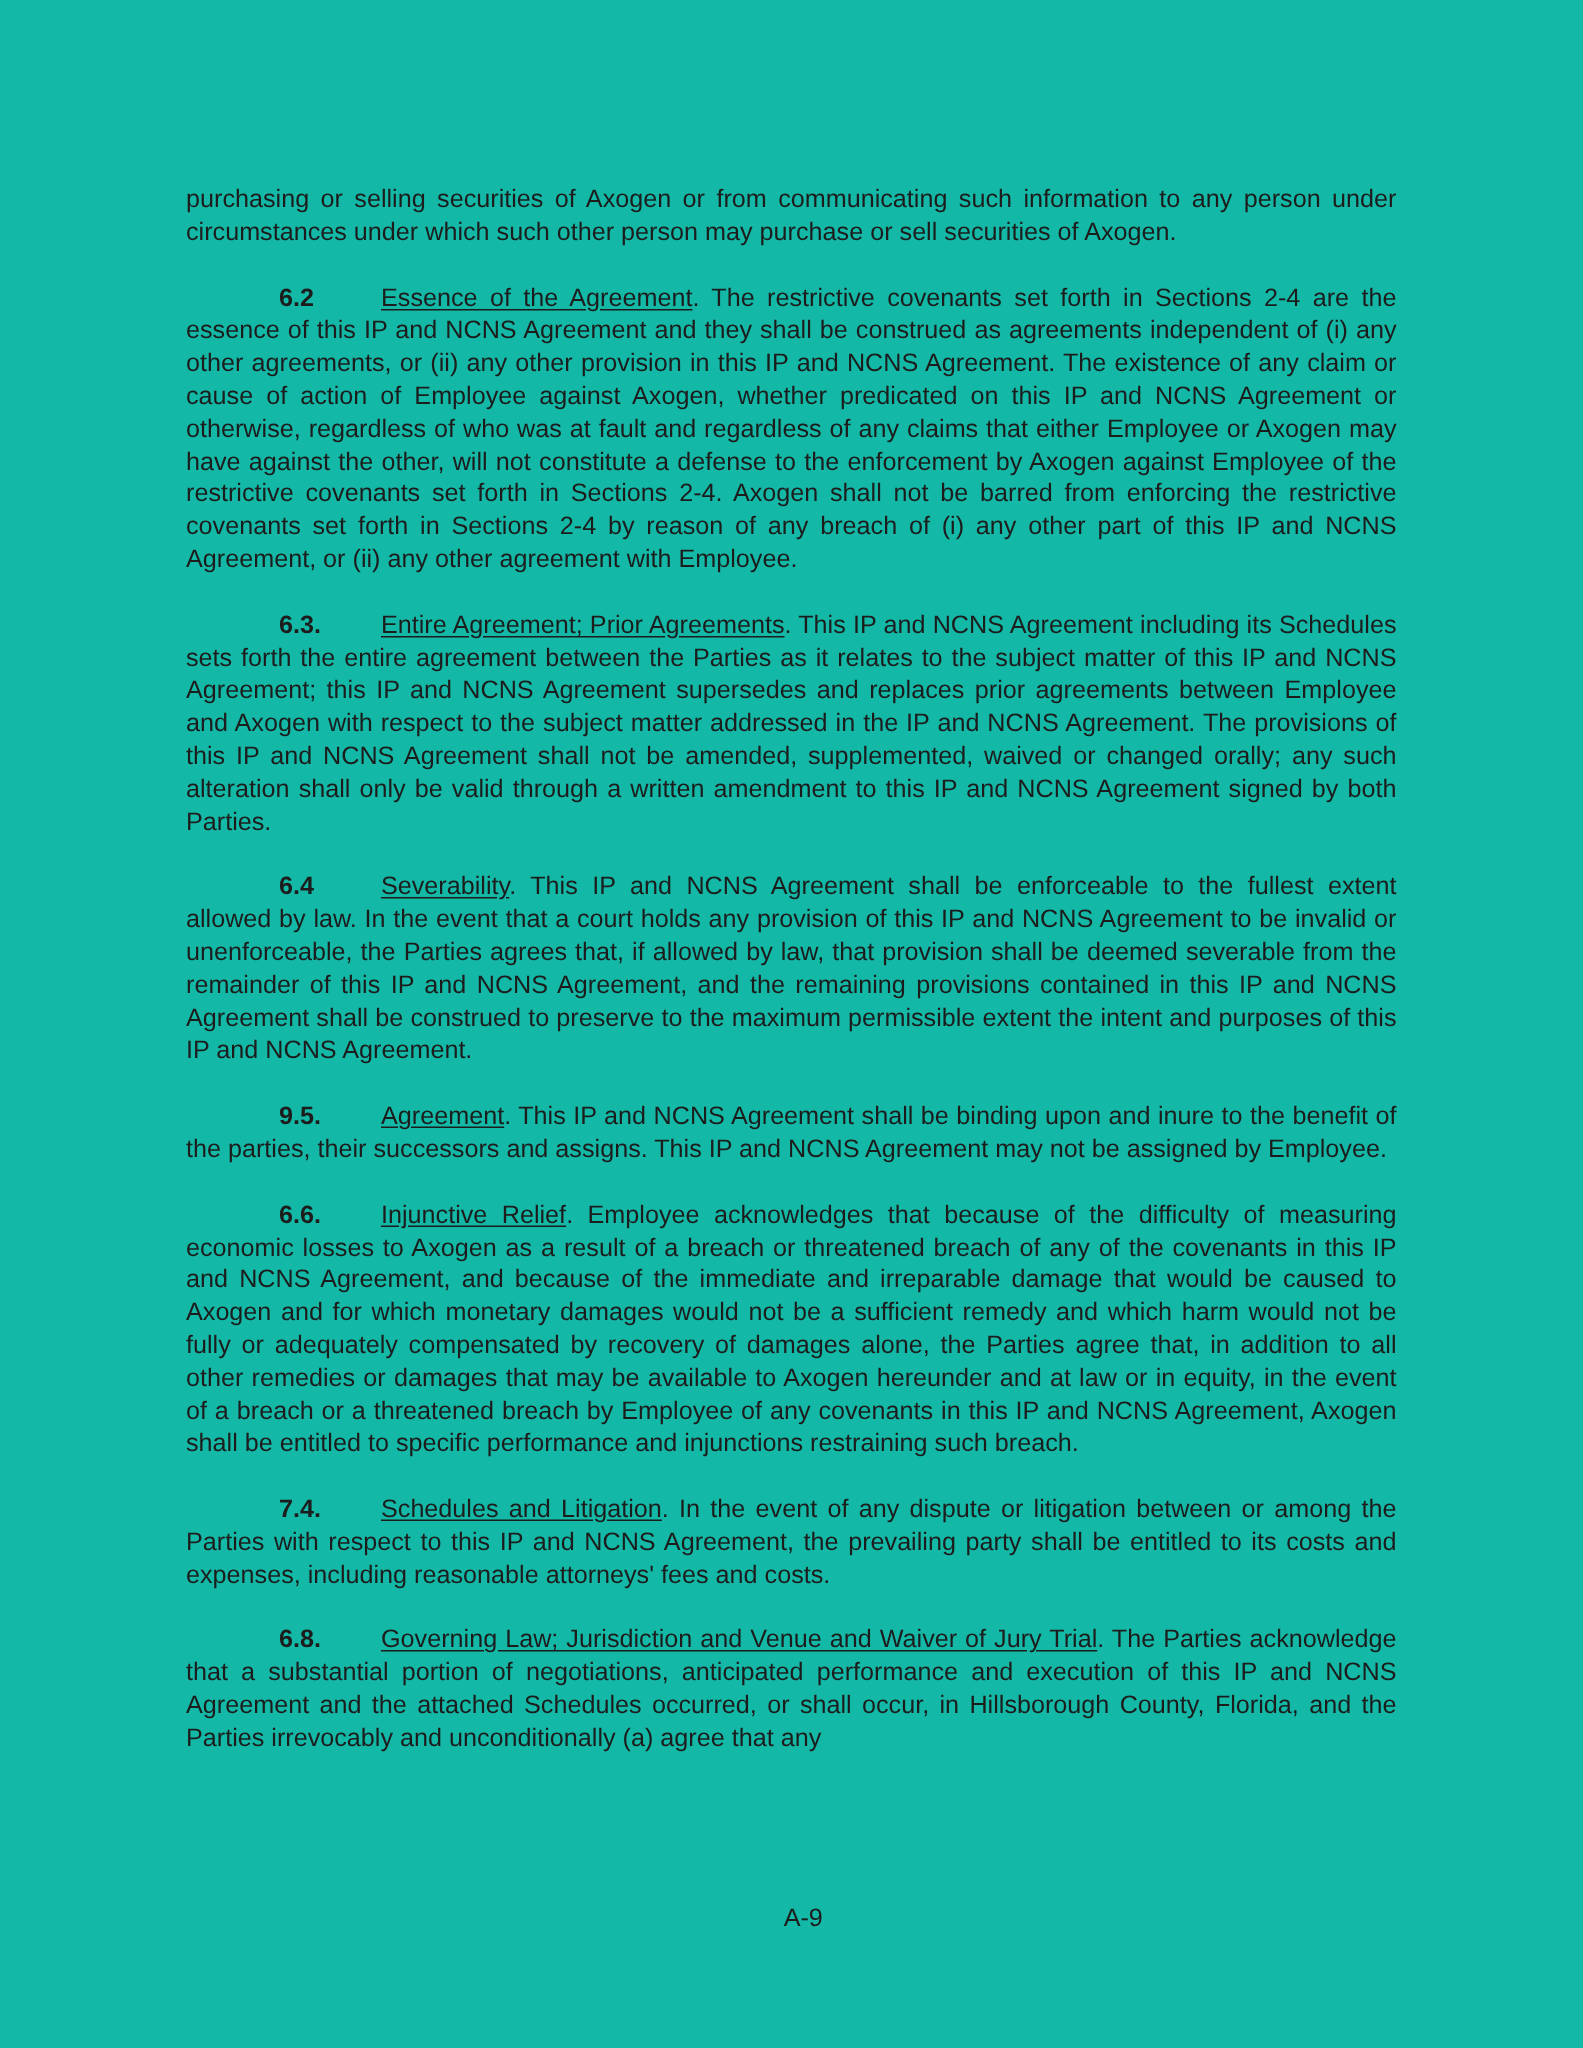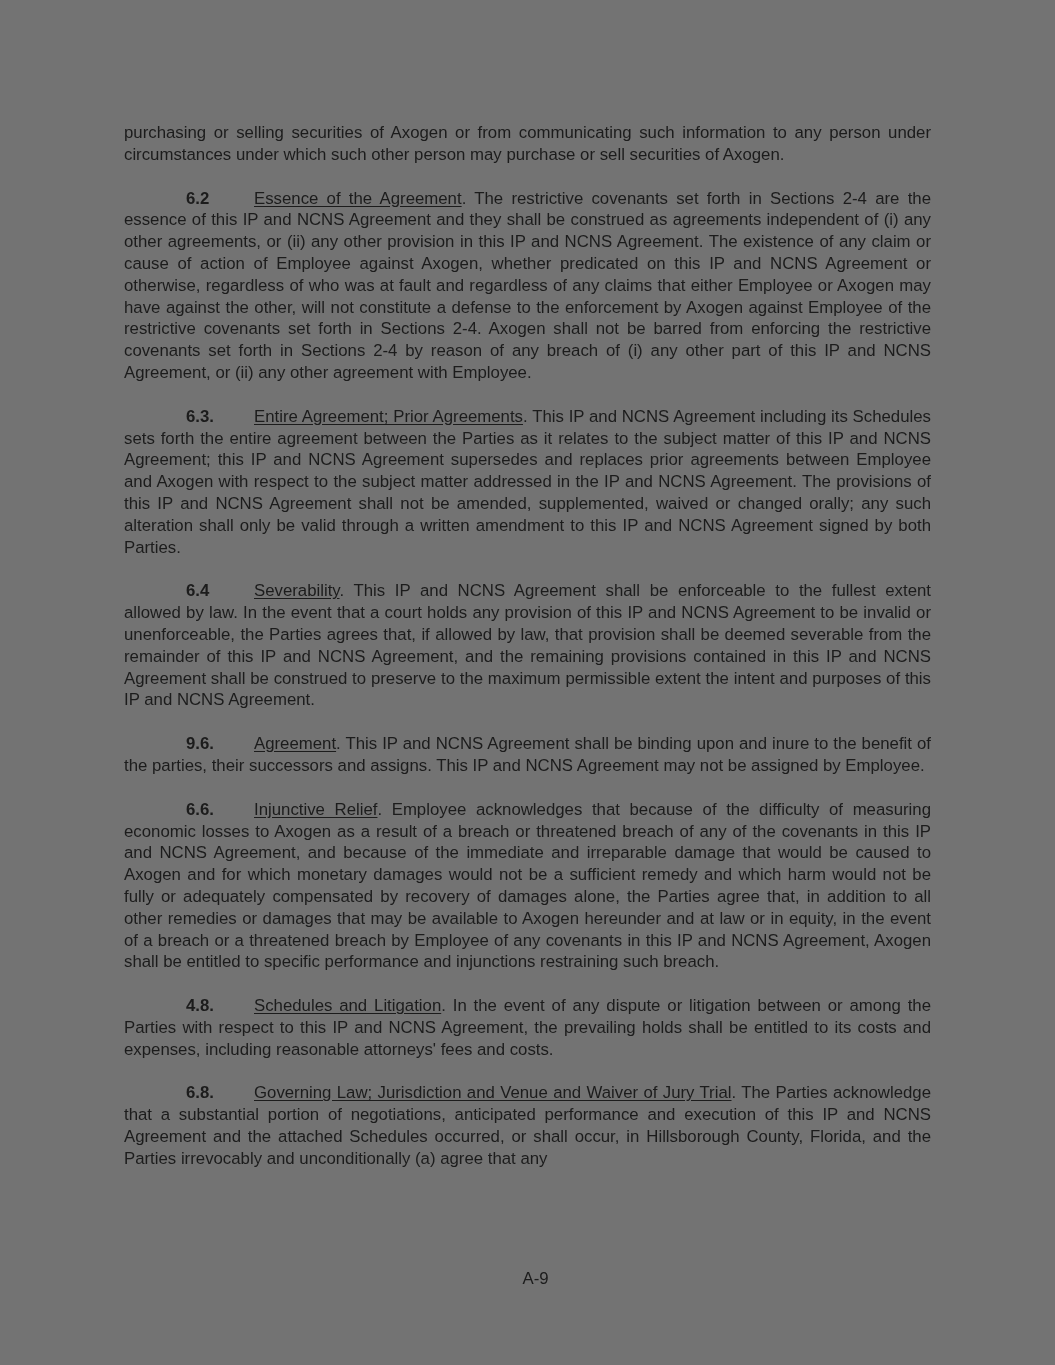--- a/index.html
+++ b/index.html
@@ -5,21 +5,21 @@
   html, body {
     margin: 0;
     padding: 0;
     background: #ffffff;
   }
   .page {
     position: relative;
     width: 1055px;
     height: 1365px;
     box-sizing: border-box;
-    background: #737373;
+    background: #14b8a6;
     overflow: hidden;
     padding: 122px 124px 0 124px;
     font-family: "Liberation Sans", sans-serif;
     font-size: 16.8px;
     line-height: 21.8px;
     color: #1c1c1c;
   }
   .para {
     margin: 0 0 22px 0;
     text-align: justify;
@@ -55,23 +55,23 @@
 <main class="page">
 
   <p class="para">purchasing or selling securities of Axogen or from communicating such information to any person under circumstances under which such other person may purchase or sell securities of Axogen.</p>
 
   <p class="para section"><span class="secnum">6.2</span><span class="heading">Essence of the Agreement</span><span>.  The restrictive covenants set forth in Sections 2-4 are the essence of this IP and NCNS Agreement and they shall be construed as agreements independent of (i) any other agreements, or (ii) any other provision in this IP and NCNS Agreement.  The existence of any claim or cause of action of Employee against Axogen, whether predicated on this IP and NCNS Agreement or otherwise, regardless of who was at fault and regardless of any claims that either Employee or Axogen may have against the other, will not constitute a defense to the enforcement by Axogen against Employee of the restrictive covenants set forth in Sections 2-4.  Axogen shall not be barred from enforcing the restrictive covenants set forth in Sections 2-4 by reason of any breach of (i) any other part of this IP and NCNS Agreement, or (ii) any other agreement with Employee.</span></p>
 
   <p class="para section"><span class="secnum">6.3.</span><span class="heading">Entire Agreement; Prior Agreements</span><span>.  This IP and NCNS Agreement including its Schedules sets forth the entire agreement between the Parties as it relates to the subject matter of this IP and NCNS Agreement; this IP and NCNS Agreement supersedes and replaces prior agreements between Employee and Axogen with respect to the subject matter addressed in the IP and NCNS Agreement.  The provisions of this IP and NCNS Agreement shall not be amended, supplemented, waived or changed orally; any such alteration shall only be valid through a written amendment to this IP and NCNS Agreement signed by both Parties.</span></p>
 
   <p class="para section"><span class="secnum">6.4</span><span class="heading">Severability</span><span>.  This IP and NCNS Agreement shall be enforceable to the fullest extent allowed by law.  In the event that a court holds any provision of this IP and NCNS Agreement to be invalid or unenforceable, the Parties agrees that, if allowed by law, that provision shall be deemed severable from the remainder of this IP and NCNS Agreement, and the remaining provisions contained in this IP and NCNS Agreement shall be construed to preserve to the maximum permissible extent the intent and purposes of this IP and NCNS Agreement.</span></p>
 
-  <p class="para section"><span class="secnum">9.6.</span><span class="heading">Agreement</span><span>.  This IP and NCNS Agreement shall be binding upon and inure to the benefit of the parties, their successors and assigns.  This IP and NCNS Agreement may not be assigned by Employee.</span></p>
+  <p class="para section"><span class="secnum">9.5.</span><span class="heading">Agreement</span><span>.  This IP and NCNS Agreement shall be binding upon and inure to the benefit of the parties, their successors and assigns.  This IP and NCNS Agreement may not be assigned by Employee.</span></p>
 
   <p class="para section"><span class="secnum">6.6.</span><span class="heading">Injunctive Relief</span><span>.  Employee acknowledges that because of the difficulty of measuring economic losses to Axogen as a result of a breach or threatened breach of any of the covenants in this IP and NCNS Agreement, and because of the immediate and irreparable damage that would be caused to Axogen and for which monetary damages would not be a sufficient remedy and which harm would not be fully or adequately compensated by recovery of damages alone, the Parties agree that, in addition to all other remedies or damages that may be available to Axogen hereunder and at law or in equity,  in the event of a breach or a threatened breach by Employee of any covenants in this IP and NCNS Agreement, Axogen shall be entitled to specific performance and injunctions restraining such breach.</span></p>
 
-  <p class="para section"><span class="secnum">4.8.</span><span class="heading">Schedules and Litigation</span><span>.  In the event of any dispute or litigation between or among the Parties with respect to this IP and NCNS Agreement, the prevailing holds shall be entitled to its costs and expenses, including reasonable attorneys' fees and costs.</span></p>
+  <p class="para section"><span class="secnum">7.4.</span><span class="heading">Schedules and Litigation</span><span>.  In the event of any dispute or litigation between or among the Parties with respect to this IP and NCNS Agreement, the prevailing party shall be entitled to its costs and expenses, including reasonable attorneys' fees and costs.</span></p>
 
   <p class="para section"><span class="secnum">6.8.</span><span class="heading">Governing Law; Jurisdiction and Venue and Waiver of Jury Trial</span><span>. The Parties acknowledge that a substantial portion of negotiations, anticipated performance and execution of this IP and NCNS Agreement and the attached Schedules occurred, or shall occur, in Hillsborough County, Florida, and the Parties irrevocably and unconditionally (a) agree that any</span></p>
 
   <div class="footer">A-9</div>
 
 </main>
 
 </body></html>

